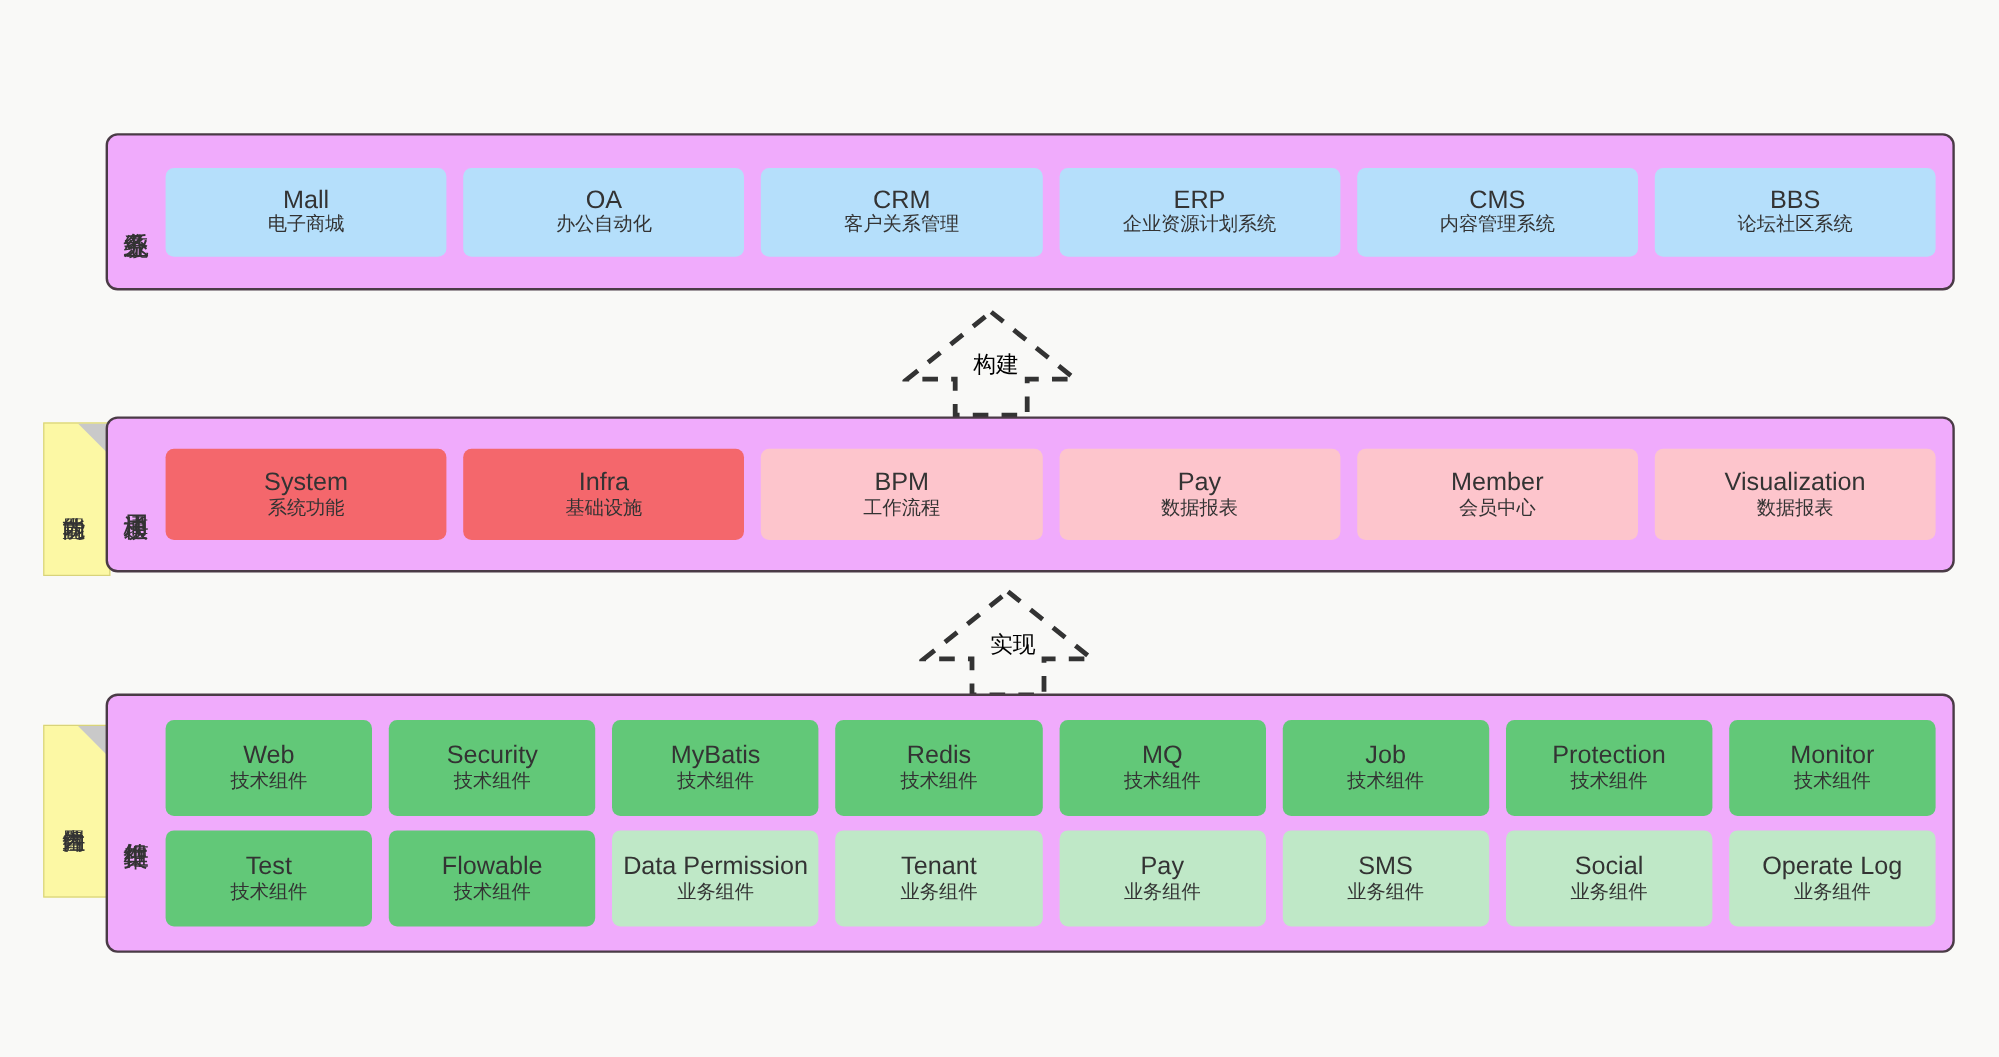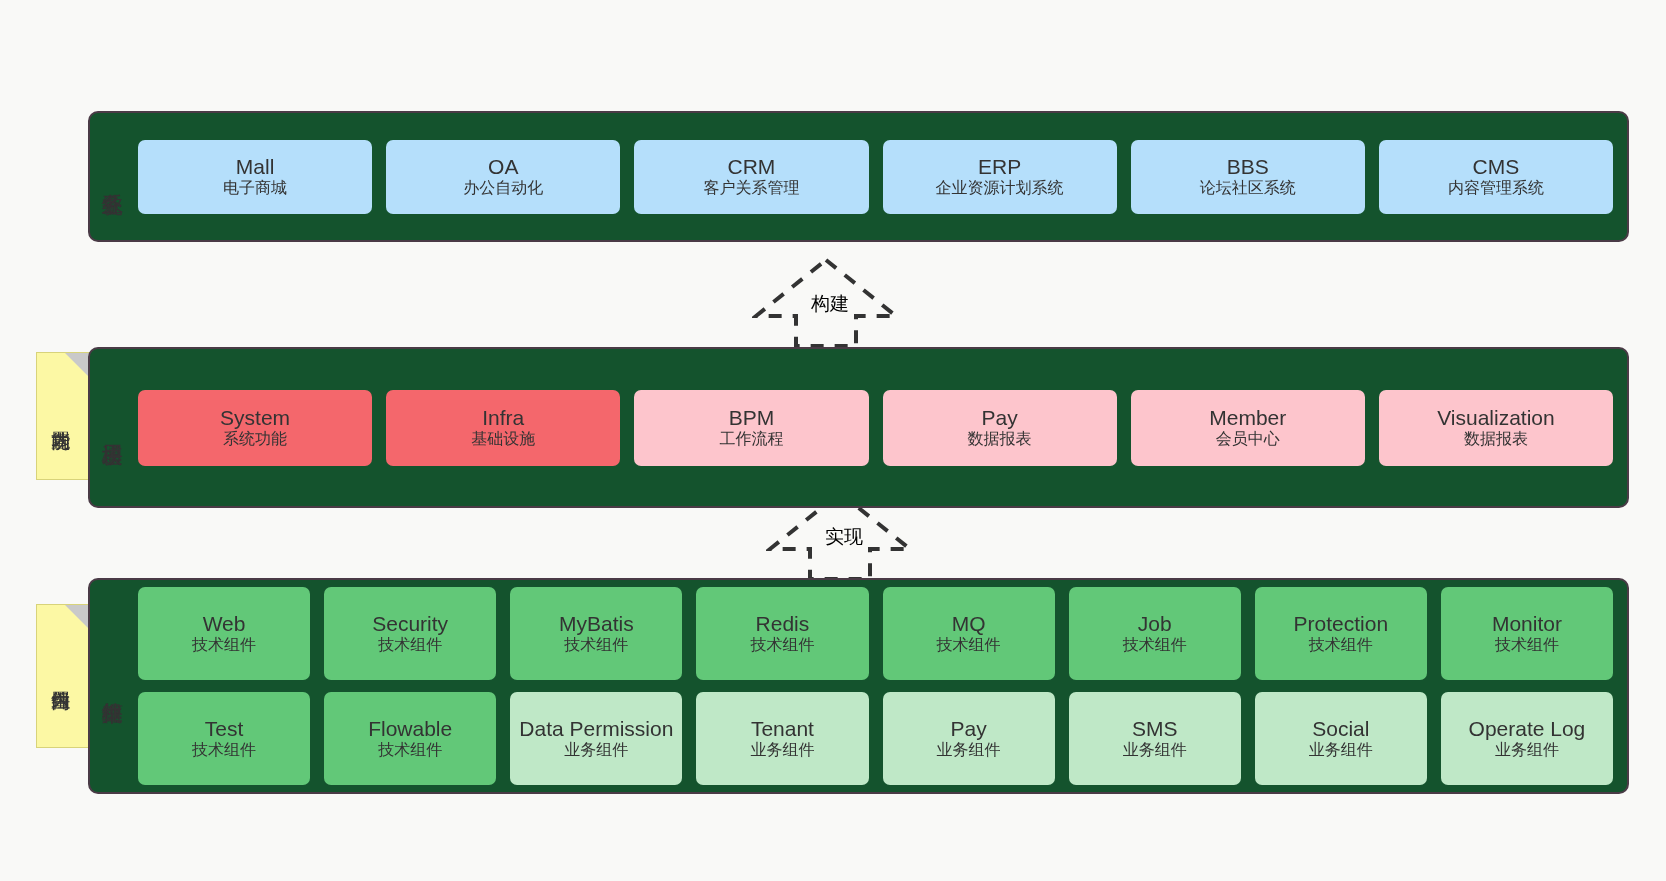--- a/index.html
+++ b/index.html
@@ -15,21 +15,21 @@
     overflow: hidden;
     font-family: "Liberation Sans", "DejaVu Sans", sans-serif;
     color: #333333;
     -webkit-font-smoothing: antialiased;
   }
 
   
   .layer {
     position: absolute;
     box-sizing: border-box;
-    background: #14532d;
+    background: #f0abfc;
     border: 2px solid #4a3b46;
     border-radius: 10px;
     display: flex;
     align-items: stretch;
     z-index: 3;
   }
   .layer-title {
     flex: 0 0 auto;
     width: 44px;
     display: flex;
@@ -81,26 +81,26 @@
   .card.blue  { background: #b5dffb; }
   .card.red   { background: #f4676c; }
   .card.pink  { background: #fdc5cc; }
   .card.green { background: #62c878; }
   .card.lgreen{ background: #bfe8c7; }
 
   
   #layer-business { left: 88px;  top: 111px; width: 1541px; height: 131px; }
   #layer-business .card { height: 74px; }
 
-  #layer-common   { left: 88px;  top: 347px; width: 1541px; height: 161px; }
+  #layer-common   { left: 88px;  top: 347px; width: 1541px; height: 130px; }
   #layer-common .card { height: 76px; }
 
   #layer-framework{ left: 88px;  top: 578px; width: 1541px; height: 216px; }
   #layer-framework .layer-body { gap: 12px; }
-  #layer-framework .card { height: 93px; }
+  #layer-framework .card { height: 80px; }
 
   
   .note {
     position: absolute;
     box-sizing: border-box;
     background: #fcf8a4;
     border: 1px solid #d8d37a;
     z-index: 1;
     display: flex;
     align-items: center;
@@ -172,26 +172,26 @@
       </div>
       <div class="card blue">
         <span class="en">CRM</span>
         <span class="cn">客户关系管理</span>
       </div>
       <div class="card blue">
         <span class="en">ERP</span>
         <span class="cn">企业资源计划系统</span>
       </div>
       <div class="card blue">
+        <span class="en">CMS</span>
+        <span class="cn">内容管理系统</span>
+      </div>
+      <div class="card blue">
         <span class="en">BBS</span>
         <span class="cn">论坛社区系统</span>
-      </div>
-      <div class="card blue">
-        <span class="en">CMS</span>
-        <span class="cn">内容管理系统</span>
       </div>
     </div>
   </div>
 </div>
 
 <svg class="arrow" id="arrow-build" width="148" height="92" viewBox="0 0 148 92">
   <path d="M 74 4 L 144 60 L 104 60 L 104 90 L 44 90 L 44 60 L 4 60 Z" fill="none" stroke="#333333" stroke-width="4" stroke-dasharray="13 11" stroke-linejoin="miter"></path>
 </svg>
 <span class="arrow-label" id="label-build">构建</span>
 

